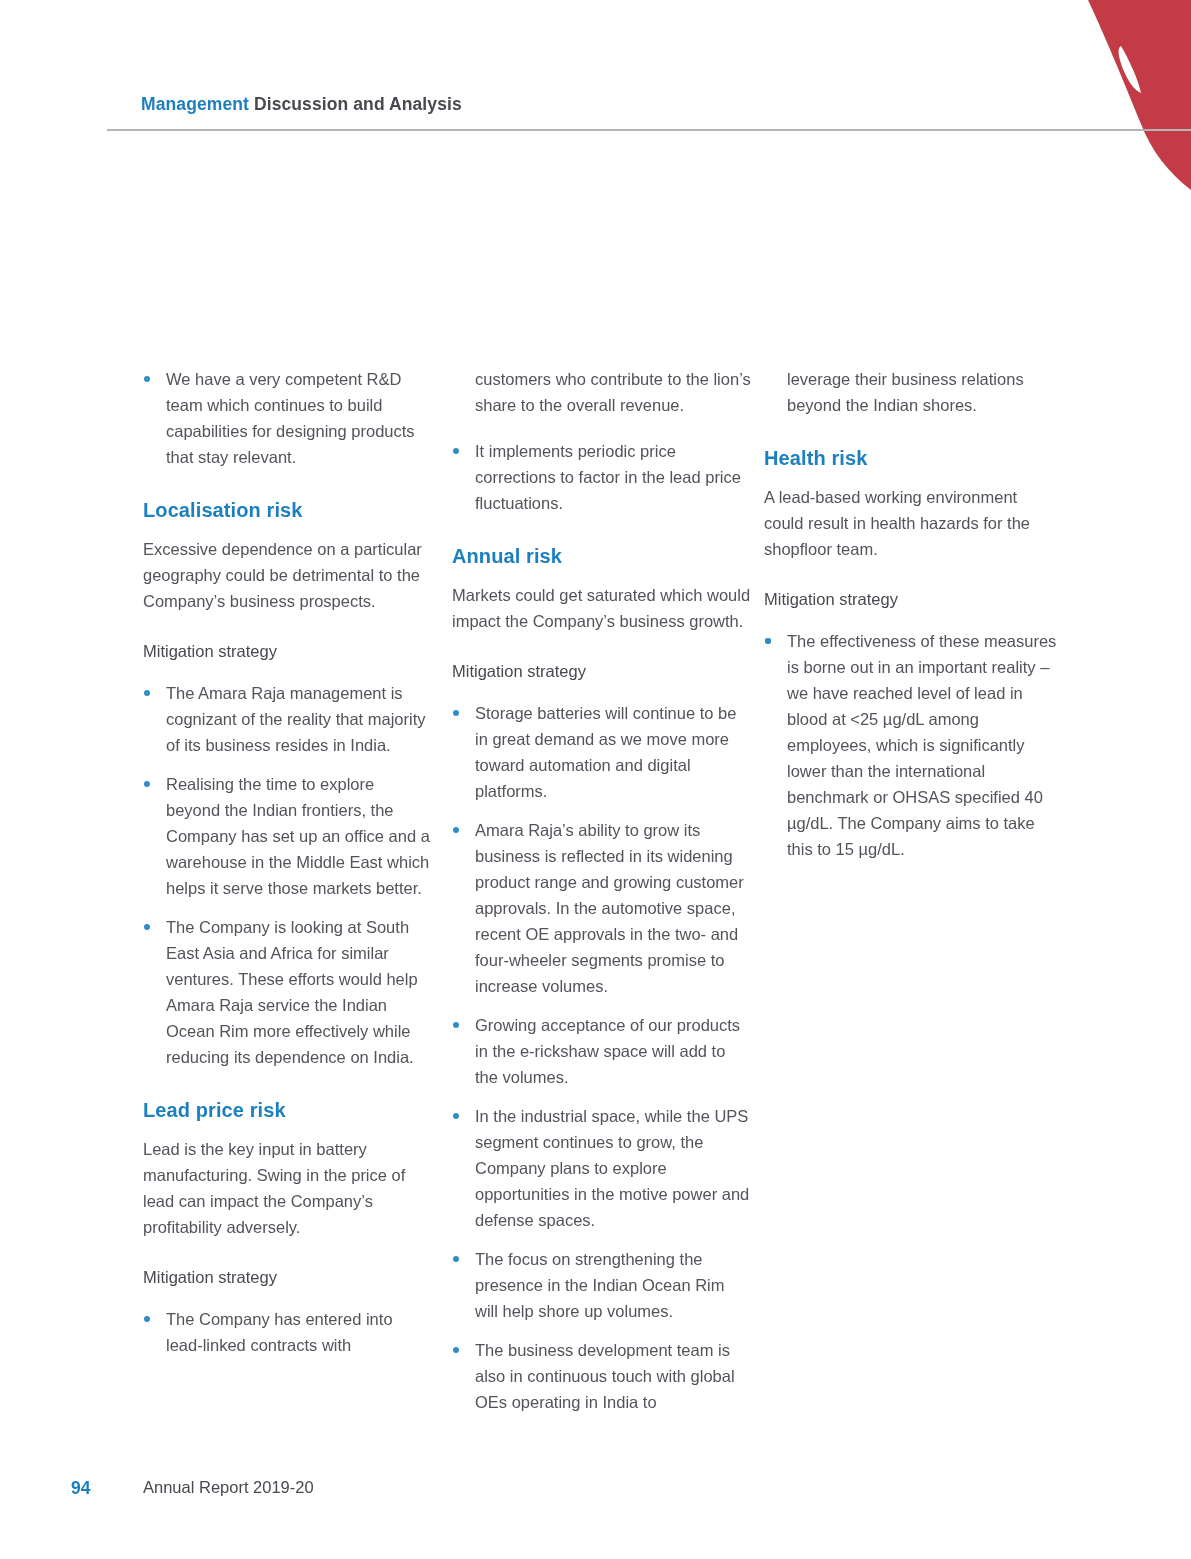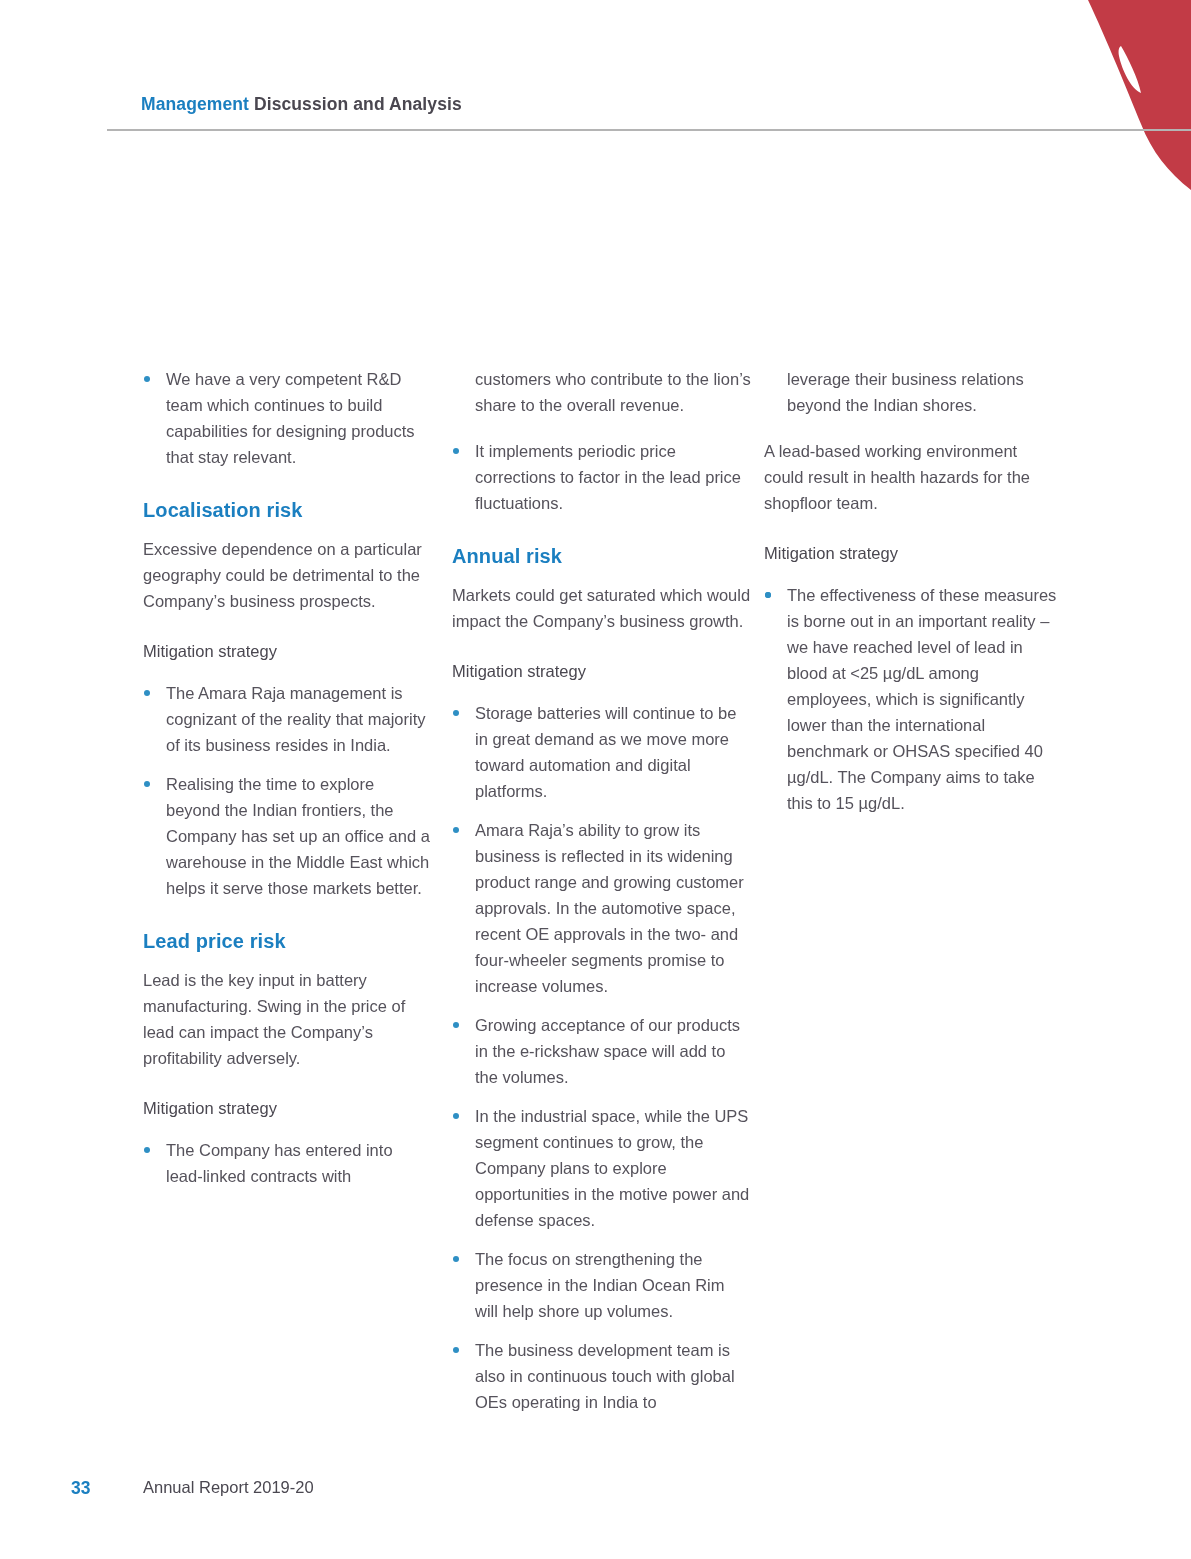--- a/index.html
+++ b/index.html
@@ -68,20 +68,24 @@
     <p class="para">Excessive dependence on a particular geography could be detrimental to the Company’s business prospects.</p>
     <p class="subhead">Mitigation strategy</p>
     <div class="bullet">
       <span class="dot"></span>
       <span>The Amara Raja management is cognizant of the reality that majority of its business resides in India.</span>
     </div>
     <div class="bullet">
       <span class="dot"></span>
       <span>Realising the time to explore beyond the Indian frontiers, the Company has set up an office and a warehouse in the Middle East which helps it serve those markets better.</span>
     </div>
+    <div class="bullet">
+      <span class="dot"></span>
+      <span>The Company is looking at South East Asia and Africa for similar ventures. These efforts would help Amara Raja service the Indian Ocean Rim more effectively while reducing its dependence on India.</span>
+    </div>
     <h3 class="risk-heading">Lead price risk</h3>
     <p class="para">Lead is the key input in battery manufacturing. Swing in the price of lead can impact the Company’s profitability adversely.</p>
     <p class="subhead">Mitigation strategy</p>
     <div class="bullet">
       <span class="dot"></span>
       <span>The Company has entered into lead-linked contracts with</span>
     </div>
   </div>
 
   <div class="col col2">
@@ -114,29 +118,30 @@
       <span>The focus on strengthening the presence in the Indian Ocean Rim will help shore up volumes.</span>
     </div>
     <div class="bullet">
       <span class="dot"></span>
       <span>The business development team is also in continuous touch with global OEs operating in India to</span>
     </div>
   </div>
 
   <div class="col col3">
     <p class="cont">leverage their business relations beyond the Indian shores.</p>
+    <h3 class="risk-heading">Health risk</h3>
     <p class="para">A lead-based working environment could result in health hazards for the shopfloor team.</p>
     <p class="subhead">Mitigation strategy</p>
     <div class="bullet">
       <span class="dot"></span>
     </div>
     <div class="bullet">
       <span class="dot"></span>
       <span>The effectiveness of these measures is borne out in an important reality – we have reached level of lead in blood at &lt;25 µg/dL among employees, which is significantly lower than the international benchmark or OHSAS specified 40 µg/dL. The Company aims to take this to 15 µg/dL.</span>
     </div>
   </div>
 
   <div class="footer">
-    <span class="pagenum">33</span>
+    <span class="pagenum">94</span>
     <span class="footer-text">Annual Report 2019-20</span>
   </div>
 
 </div>
 
 </body></html>

